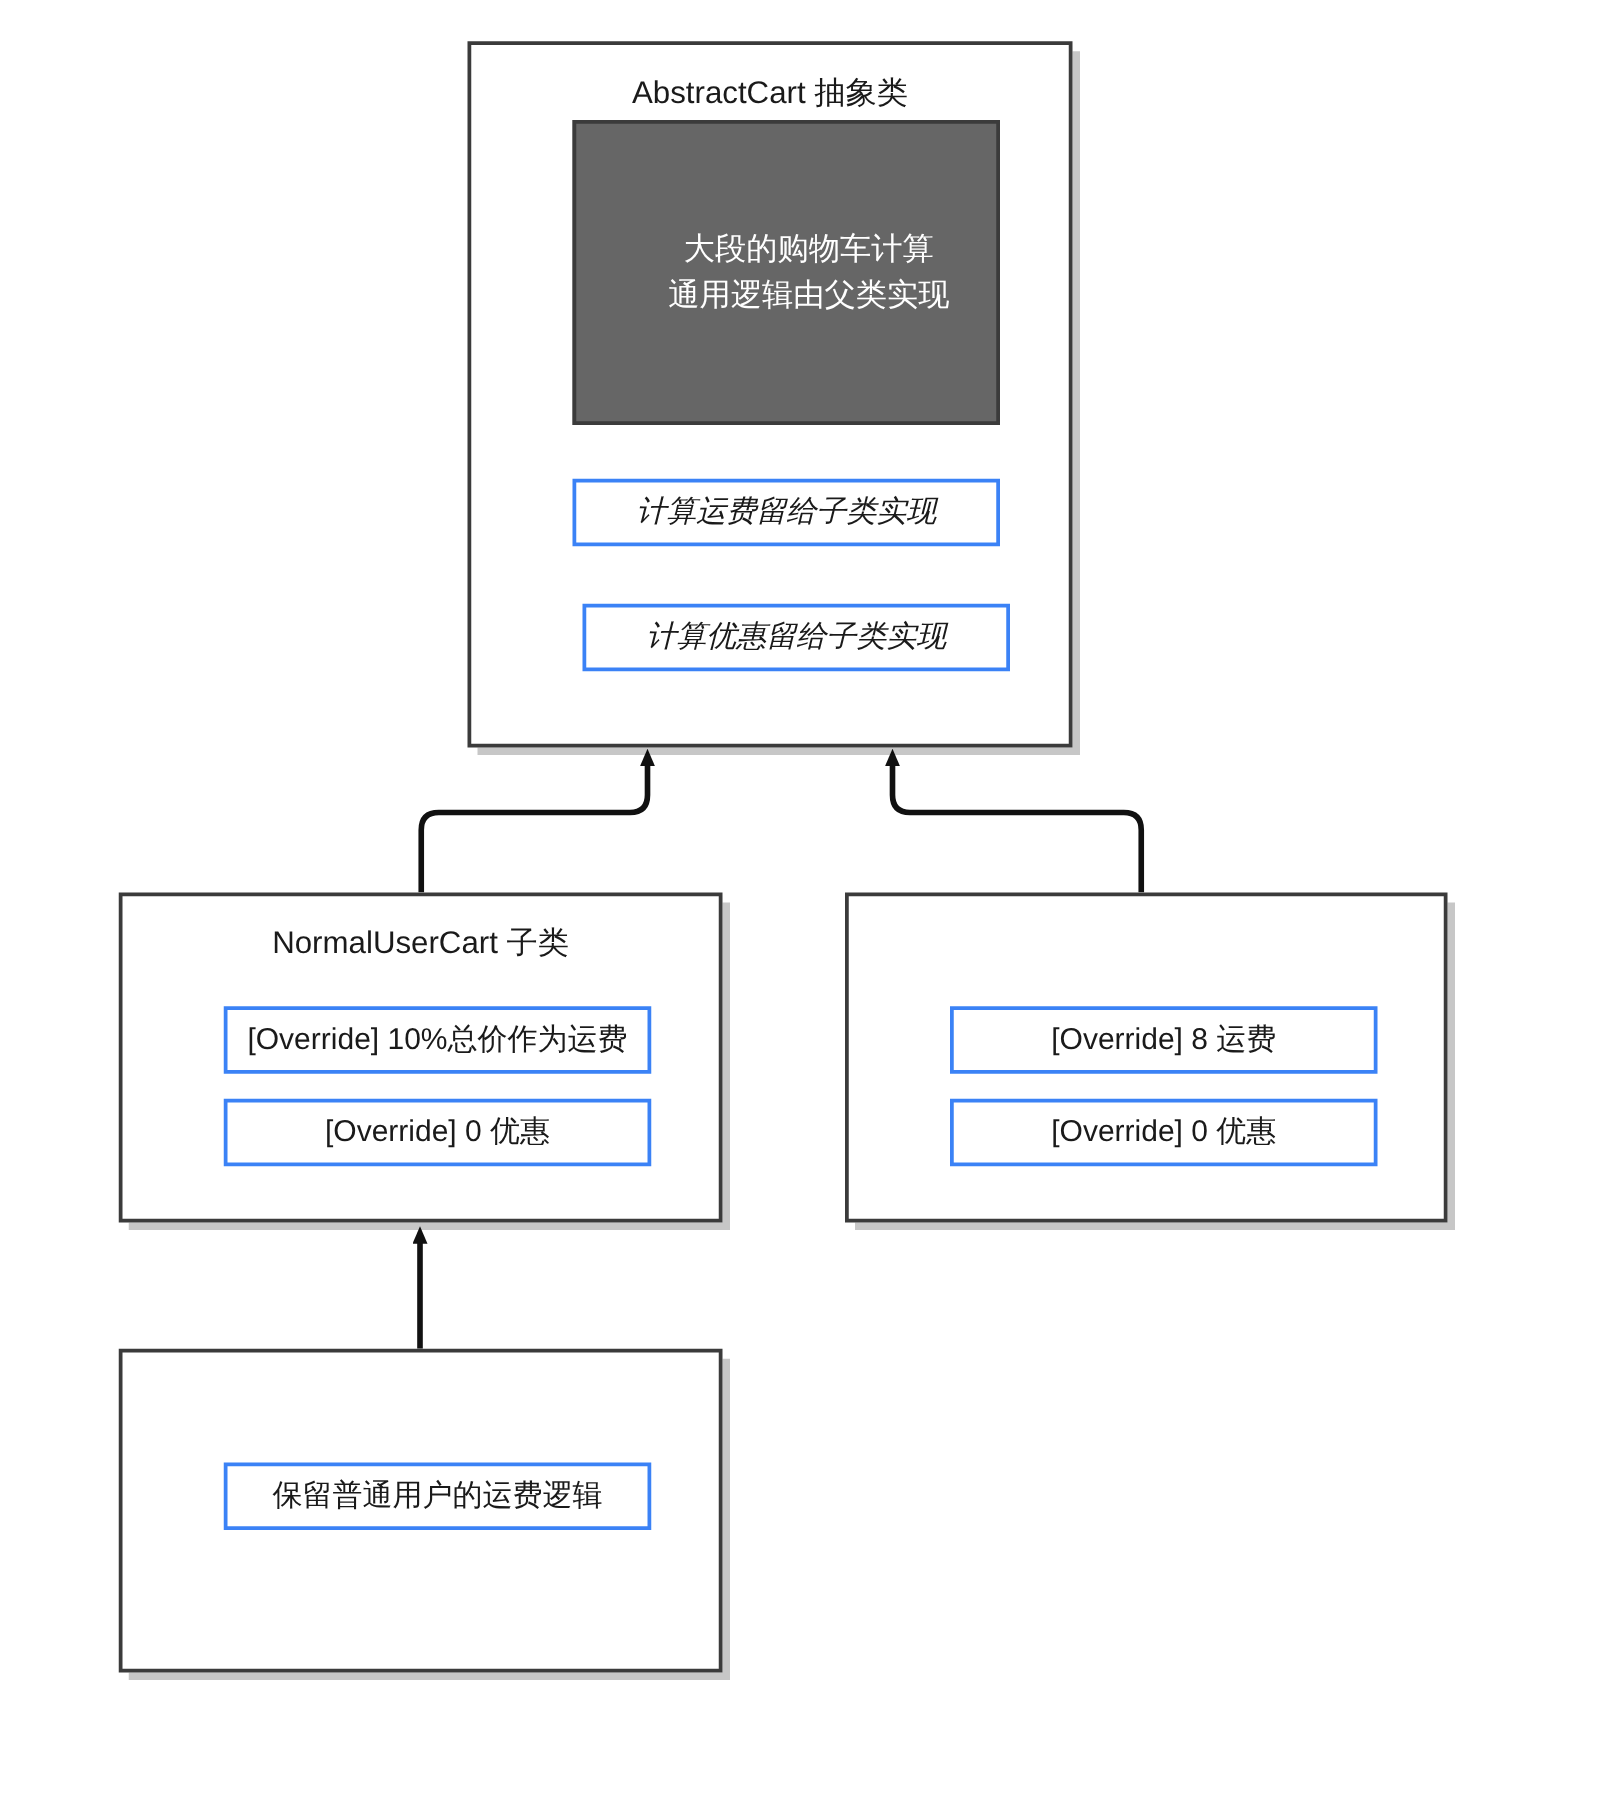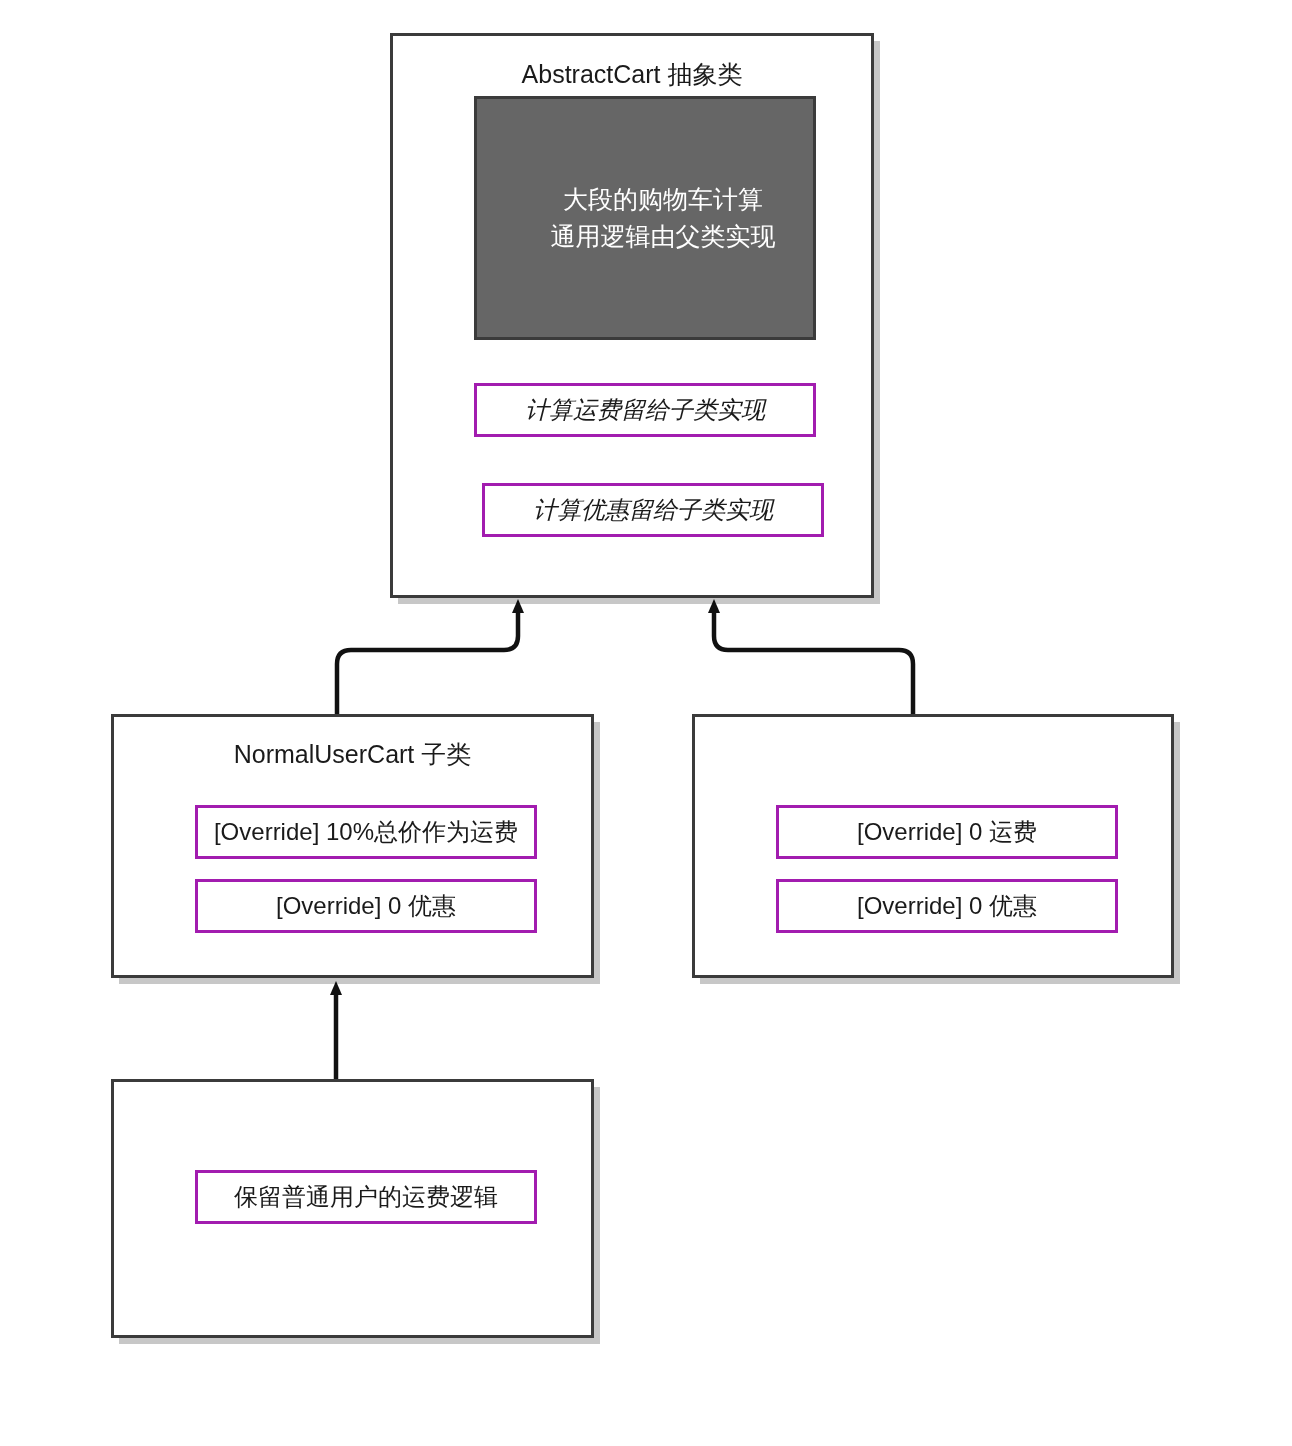--- a/index.html
+++ b/index.html
@@ -27,34 +27,33 @@
     height: 1446px;
     pointer-events: none;
   }
   
   .class-box {
     position: absolute;
     box-sizing: border-box;
     background: #ffffff;
     border: 3px solid #3b3b3b;
     box-shadow: 7px 7px 0 -1px rgba(0,0,0,0.22);
-    margin-left: 16px;
   }
   .class-title {
     text-align: center;
     font-size: 25px;
     color: #1a1a1a;
     line-height: 1.2;
     white-space: nowrap;
   }
   .member-box {
     position: absolute;
     box-sizing: border-box;
     background: #ffffff;
-    border: 3px solid #a21caf;
+    border: 3px solid #3b82f6;
     display: flex;
     align-items: center;
     justify-content: center;
     text-align: center;
     font-size: 24px;
     color: #1a1a1a;
     line-height: 1.25;
   }
   .member-box.abstract {
     font-style: italic;
@@ -133,21 +132,21 @@
   <div id="normal-cart" class="class-box">
     <div class="class-title">NormalUserCart 子类</div>
 
     <div id="normal-m0" class="member-box">[Override] 10%总价作为运费</div>
 
     <div id="normal-m1" class="member-box">[Override] 0 优惠</div>
   </div>
 
   <div id="internal-cart" class="class-box">
 
-    <div id="internal-m0" class="member-box">[Override] 0 运费</div>
+    <div id="internal-m0" class="member-box">[Override] 8 运费</div>
 
     <div id="internal-m1" class="member-box">[Override] 0 优惠</div>
   </div>
 
   <div id="vip-cart" class="class-box">
 
     <div id="vip-m0" class="member-box">保留普通用户的运费逻辑</div>
 
   </div>
 

